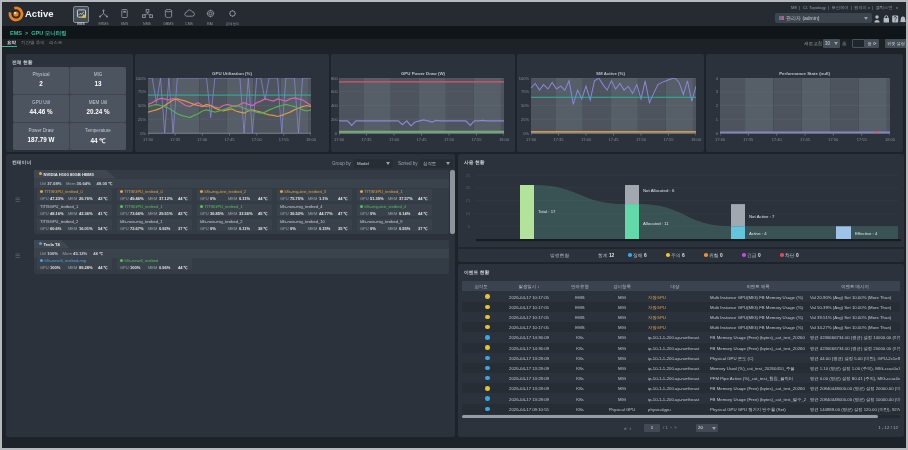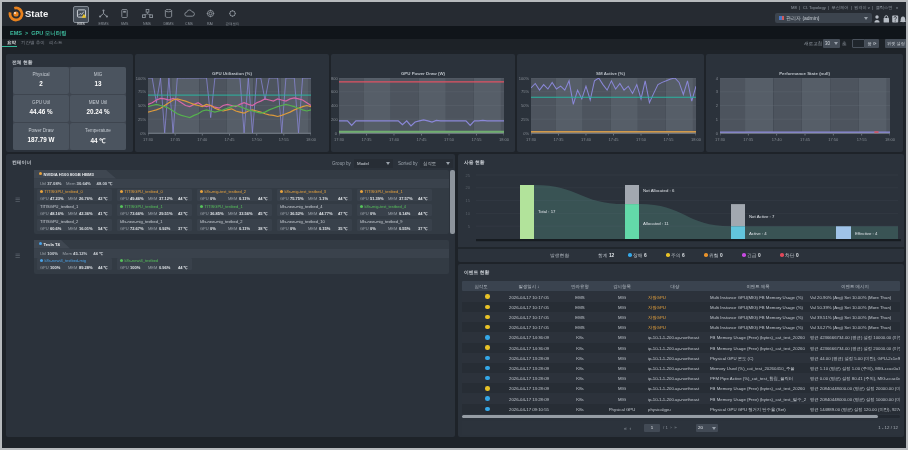--- a/index.html
+++ b/index.html
@@ -29,21 +29,21 @@
 <body>
 <div class="page">
   <div class="abs topbar"></div>
   <div class="abs" style="left:6px;top:4px;width:16px;height:16px;">
     <svg width="16" height="16" viewBox="0 0 16 16">
       <circle cx="8" cy="8" r="6" fill="none" stroke="#e8821e" stroke-width="2.8" stroke-dasharray="25 6" transform="rotate(-50 8 8)"></circle>
       <circle cx="8" cy="8" r="2.6" fill="#e8821e"></circle>
       <circle cx="7" cy="7" r="1" fill="#fff" opacity="0.85"></circle>
     </svg>
   </div>
-  <div class="abs" style="left:23px;top:6px;font-size:9.5px;font-weight:bold;color:#f2f3f4;">State</div>
+  <div class="abs" style="left:23px;top:6px;font-size:9.5px;font-weight:bold;color:#f2f3f4;">Active</div>
 
 <div class="abs" style="left:71.0px;top:4px;width:16px;height:16.5px;background:#454d57;border:1px solid #838b94;border-radius:2px;"></div>
 <div class="menu-item" style="left:68.5px;color:#e6e9ec;"><svg width="11" height="9" viewBox="0 0 12 10" style="margin-top:3px;">
         <rect x="1.5" y="1" width="9" height="8" rx="1" fill="none" stroke="#d7dce2" stroke-width="1"></rect>
         <path d="M2.5 7 l2-2 2 1 2-3" stroke="#d7dce2" stroke-width="0.8" fill="none"></path>
         <path d="M8.7 5.2 l2.6 4.4 h-5.2 z" fill="#e8c227"></path>
       </svg><span class="lbl">EMS</span></div>
 <div class="menu-item" style="left:91.0px;color:#8c939b;"><svg width="11" height="9" viewBox="0 0 12 10" style="margin-top:3px;">
         <path d="M6 2 v3 M6 5 l-3.5 3 M6 5 l3.5 3" stroke="#8c939b" stroke-width="1.1" fill="none"></path>
         <circle cx="6" cy="1.7" r="1.2" fill="#8c939b"></circle>

